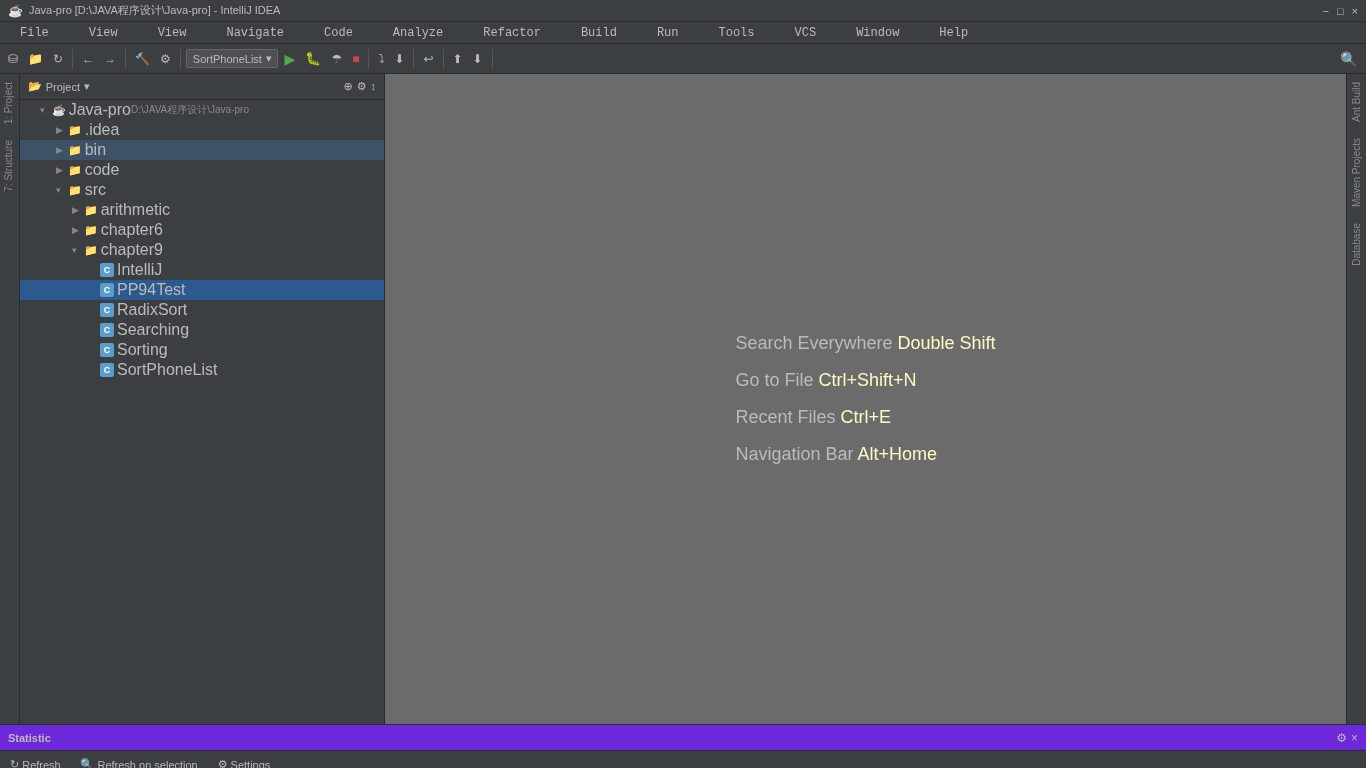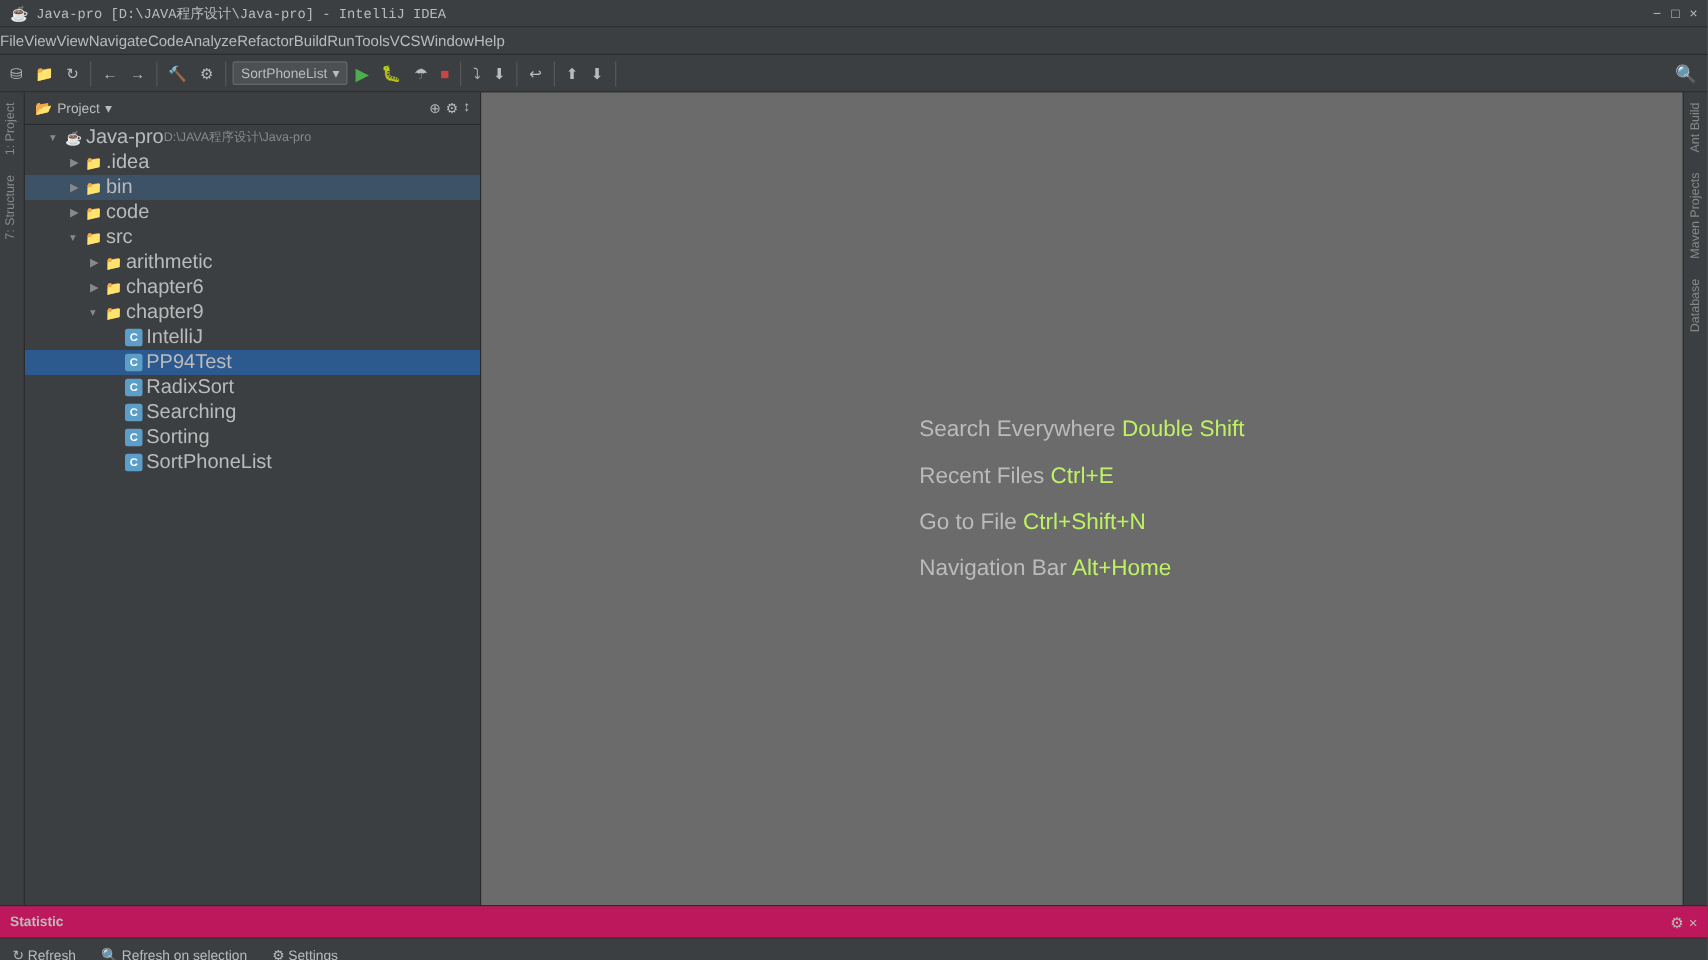--- a/index.html
+++ b/index.html
@@ -1,27 +1,27 @@
 <!DOCTYPE html>
 <html><head>
   <meta charset="utf-8">
   <style>
     * { margin: 0; padding: 0; box-sizing: border-box; }
     body { font-family: 'Segoe UI', Arial, sans-serif; font-size: 12px; background: #3c3f41; color: #bbbbbb; width: 1366px; height: 768px; overflow: hidden; }
 
     
     #title-bar { background: #3c3f41; color: #bbbbbb; height: 22px; display: flex; align-items: center; padding: 0 8px; font-size: 11px; border-bottom: 1px solid #2b2b2b; }
     #title-bar .title-icon { margin-right: 6px; font-size: 12px; }
-    #title-bar .title-text { flex: 1; font-family: Liberation Mono, monospace; }
+    #title-bar .title-text { flex: 1; }
     #title-bar .window-controls { display: flex; gap: 8px; }
     #title-bar .window-controls span { cursor: pointer; font-size: 11px; color: #bbbbbb; }
 
     
     #menu-bar { background: #3c3f41; height: 22px; display: flex; align-items: center; border-bottom: 1px solid #2b2b2b; }
-    #menu-bar .menu-item { padding: 2px 0; cursor: pointer; font-size: 12px; color: #bbbbbb; }
+    #menu-bar .menu-item { padding: 2px 20px; cursor: pointer; font-size: 12px; color: #bbbbbb; font-family: Liberation Mono, monospace; }
 
     
     #toolbar { background: #3c3f41; height: 30px; display: flex; align-items: center; padding: 0 4px; border-bottom: 1px solid #2b2b2b; gap: 2px; }
     .toolbar-btn { background: transparent; border: none; color: #bbbbbb; cursor: pointer; padding: 2px 4px; font-size: 12px; border-radius: 2px; display: flex; align-items: center; }
     .toolbar-separator { width: 1px; height: 20px; background: #555; margin: 0 3px; }
     .toolbar-dropdown { background: #4c5052; border: 1px solid #666; color: #bbbbbb; padding: 2px 6px; font-size: 11px; display: flex; align-items: center; gap: 4px; cursor: pointer; border-radius: 2px; }
 
     
     #main-layout { display: flex; height: calc(768px - 22px - 22px - 30px - 22px - 22px); }
 
@@ -39,29 +39,29 @@
     .tree-arrow { display: inline-block; width: 12px; font-size: 9px; color: #888; flex-shrink: 0; }
     .tree-icon { margin-right: 3px; font-size: 11px; flex-shrink: 0; }
     .tree-label { color: #bbbbbb; font-size: 16px; }
     .icon-folder { color: #d4a84b; }
     .icon-project { color: #cc9900; }
 
     
     #editor-panel { flex: 1; background: #6b6b6b; display: flex; align-items: center; justify-content: center; position: relative; }
     #search-overlay { text-align: left; padding: 40px; }
     .search-line { margin: 16px 0; font-size: 18px; color: #bbbbbb; }
-    .search-line .hotkey { color: #bef264; }
+    .search-line .hotkey { color: #fef9c3; }
 
     
     #right-side-tabs { width: 20px; background: #3c3f41; border-left: 1px solid #2b2b2b; display: flex; flex-direction: column; align-items: center; gap: 0; }
     .side-tab { writing-mode: vertical-rl; transform: rotate(180deg); padding: 8px 3px; font-size: 10px; color: #888; cursor: pointer; white-space: nowrap; }
 
     
     #statistic-panel { height: 285px; background: #3c3f41; border-top: 1px solid #2b2b2b; display: flex; flex-direction: column; }
-    #statistic-header { background: #be185d; padding: 0 8px; height: 26px; display: flex; align-items: center; border-bottom: 1px solid #2b2b2b; }
+    #statistic-header { background: #6d28d9; padding: 0 8px; height: 26px; display: flex; align-items: center; border-bottom: 1px solid #2b2b2b; }
     #statistic-header .stat-title { font-size: 11px; color: #bbbbbb; font-weight: bold; flex: 1; }
     #statistic-header .stat-icons { display: flex; gap: 4px; }
 
     #statistic-toolbar { background: #3c3f41; height: 28px; display: flex; align-items: center; padding: 0 4px; border-bottom: 1px solid #2b2b2b; gap: 8px; }
     .stat-toolbar-btn { display: flex; align-items: center; gap: 3px; cursor: pointer; padding: 2px 6px; font-size: 11px; color: #bbbbbb; border-radius: 2px; }
 
     
     ::-webkit-scrollbar { width: 8px; height: 8px; }
     ::-webkit-scrollbar-track { background: #3c3f41; }
     ::-webkit-scrollbar-thumb { background: #5a5a5a; border-radius: 4px; }
@@ -280,26 +280,26 @@
     </div>
   </div>
 
   <div id="editor-panel">
     <div id="search-overlay">
       <div class="search-line">
         <span>Search Everywhere</span>
         <span class="hotkey">Double Shift</span>
       </div>
       <div class="search-line">
+        <span>Go to File</span>
+        <span class="hotkey">Ctrl+Shift+N</span>
+      </div>
+      <div class="search-line">
         <span>Recent Files</span>
         <span class="hotkey">Ctrl+E</span>
-      </div>
-      <div class="search-line">
-        <span>Go to File</span>
-        <span class="hotkey">Ctrl+Shift+N</span>
       </div>
       <div class="search-line">
         <span>Navigation Bar</span>
         <span class="hotkey">Alt+Home</span>
       </div>
     </div>
   </div>
 
   <div id="right-side-tabs">
     <div class="side-tab">Ant Build</div>

